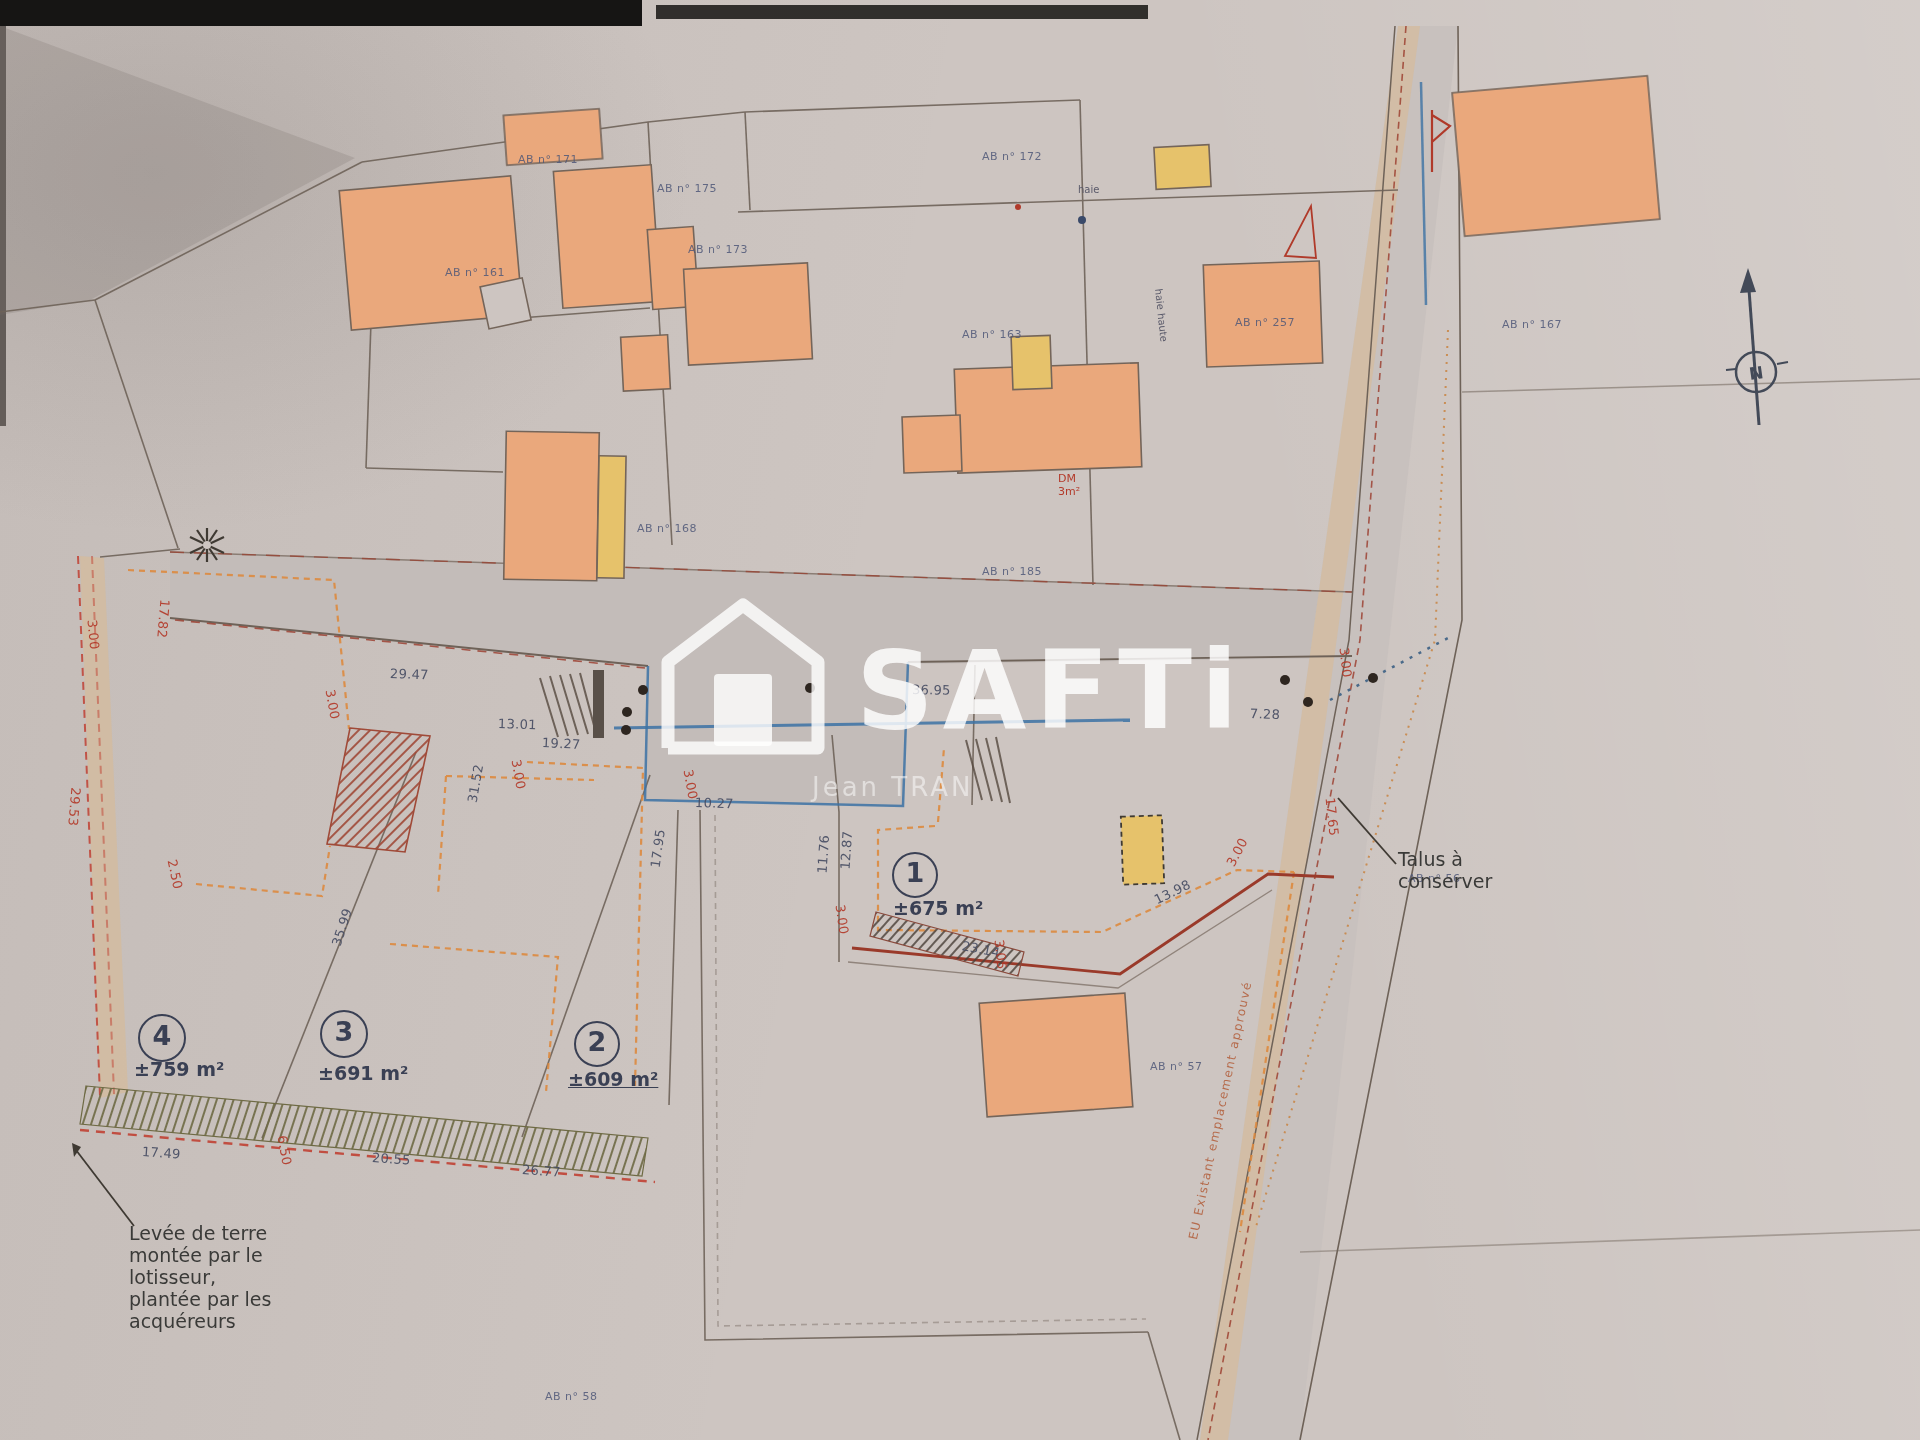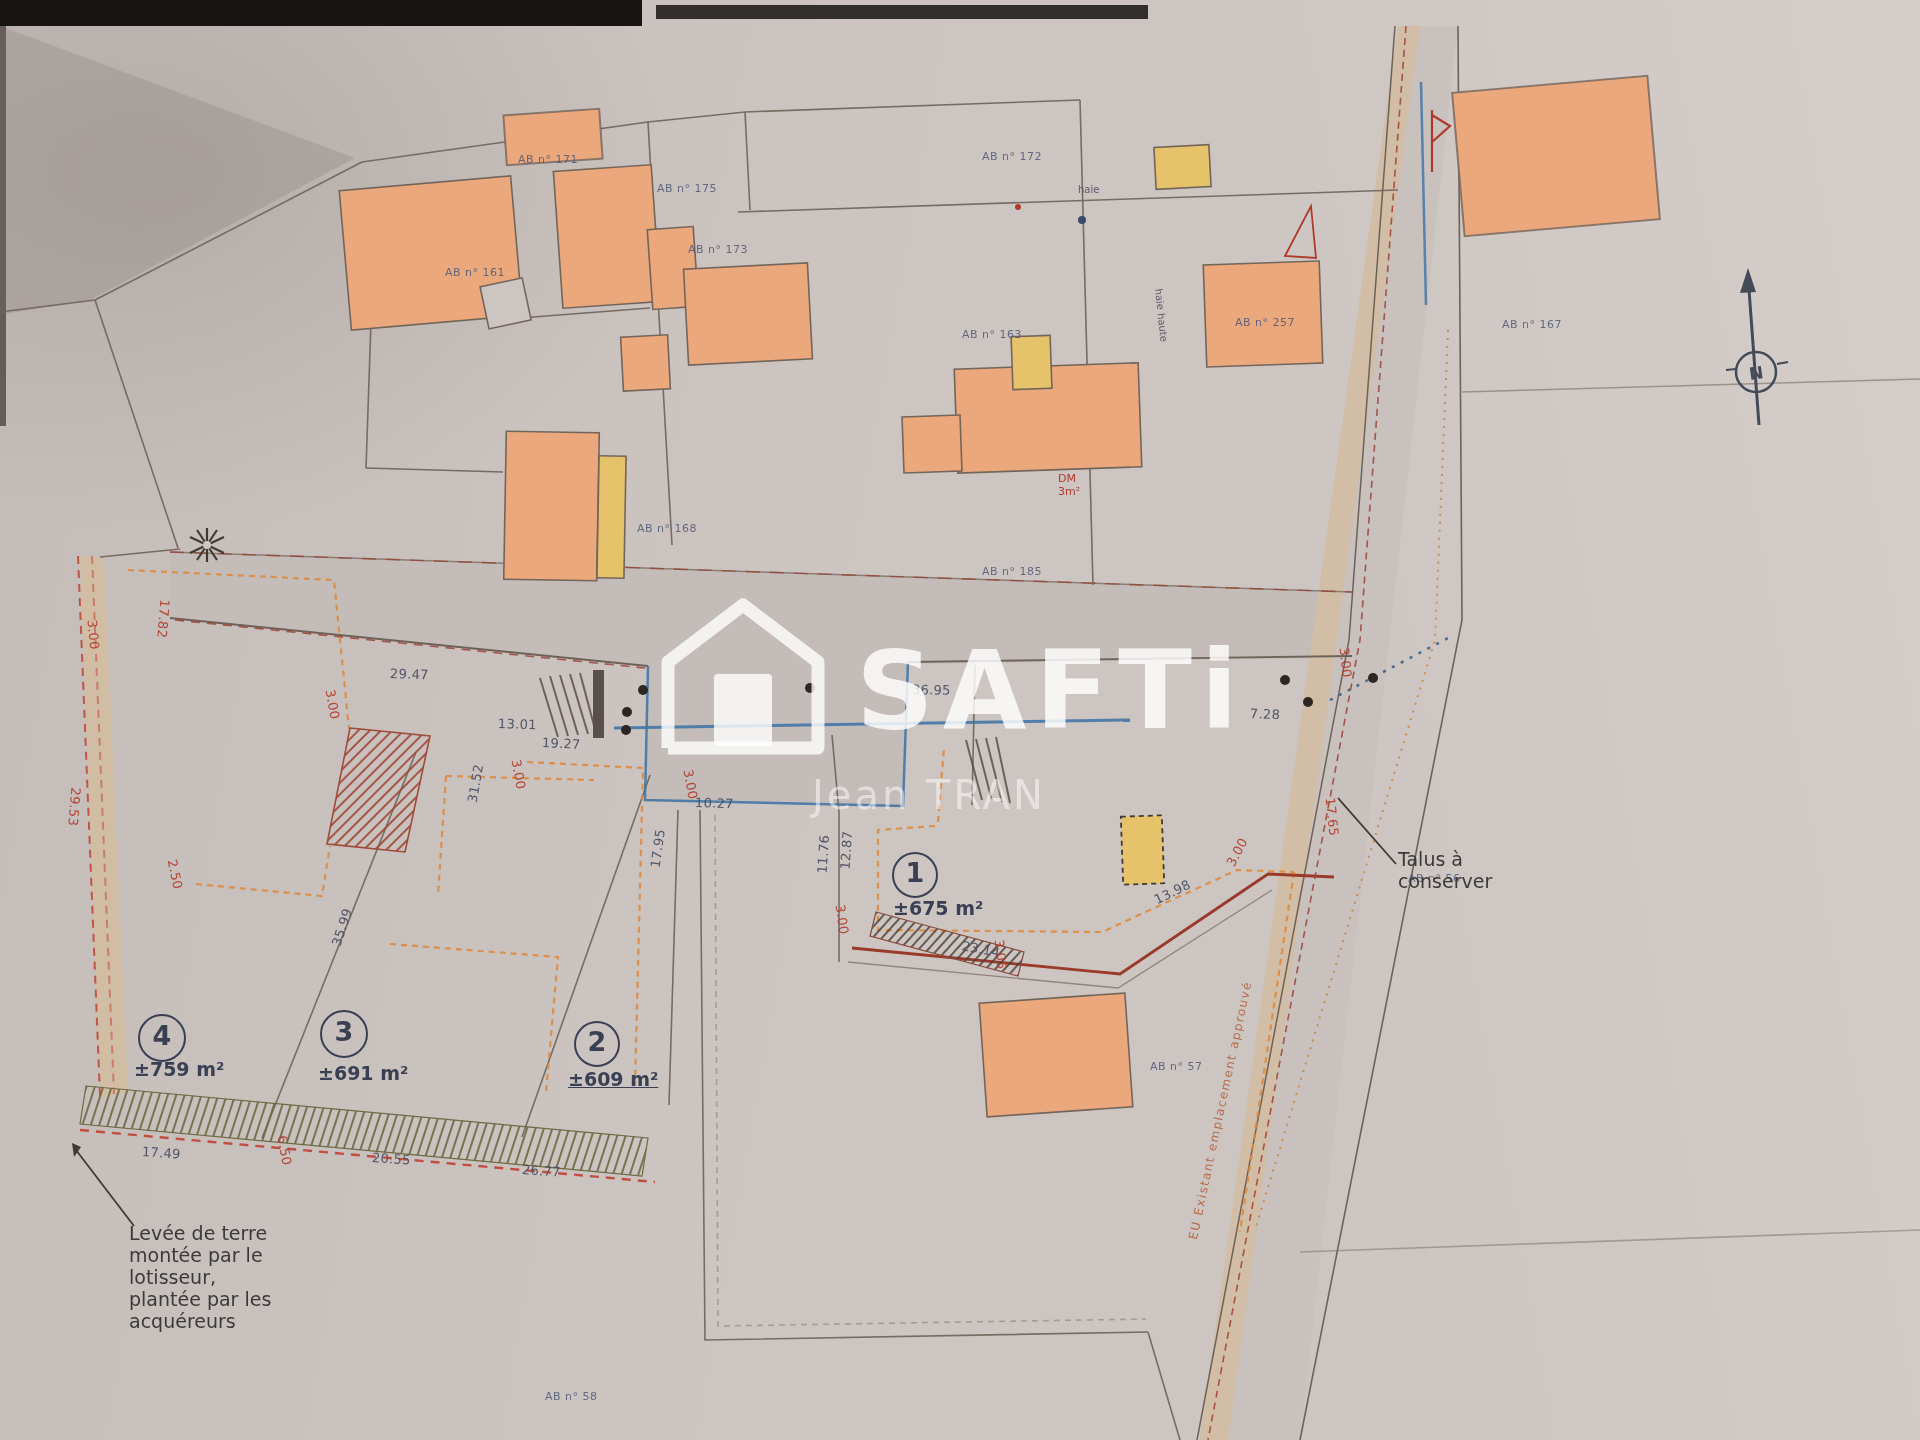--- a/index.html
+++ b/index.html
@@ -25,21 +25,21 @@
        color:#3a4054;text-align:center;font-weight:bold;}
   .lot-area{position:absolute;font-size:19px;font-weight:600;color:#3a4054;white-space:nowrap;}
   .note{position:absolute;color:#3a3a38;font-size:19px;line-height:22px;white-space:nowrap;}
   .note-dm{position:absolute;color:#b33a2a;font-size:11px;line-height:13px;}
   .tiny{position:absolute;font-size:10px;color:#5a5a6a;white-space:nowrap;}
   .roadside{position:absolute;font-size:12px;color:#b0552f;opacity:.8;letter-spacing:1.5px;
        white-space:nowrap;transform-origin:0 0;}
   #watermark{position:absolute;left:0;top:0;width:1920px;height:1440px;pointer-events:none;}
   .wm-brand{position:absolute;left:856px;top:628px;font-size:108px;font-weight:bold;
        color:rgba(255,255,255,.82);letter-spacing:9px;}
-  .wm-agent{position:absolute;left:812px;top:772px;font-size:40px;
+  .wm-agent{position:absolute;left:812px;top:772px;font-size:26px;
        color:rgba(255,255,255,.5);letter-spacing:3px;}
 </style>
 </head>
 <body>
 
 <div id="stage">
 
   <div class="abs bar1"></div>
   <div class="abs bar2"></div>
   <div class="abs edgeL"></div>

